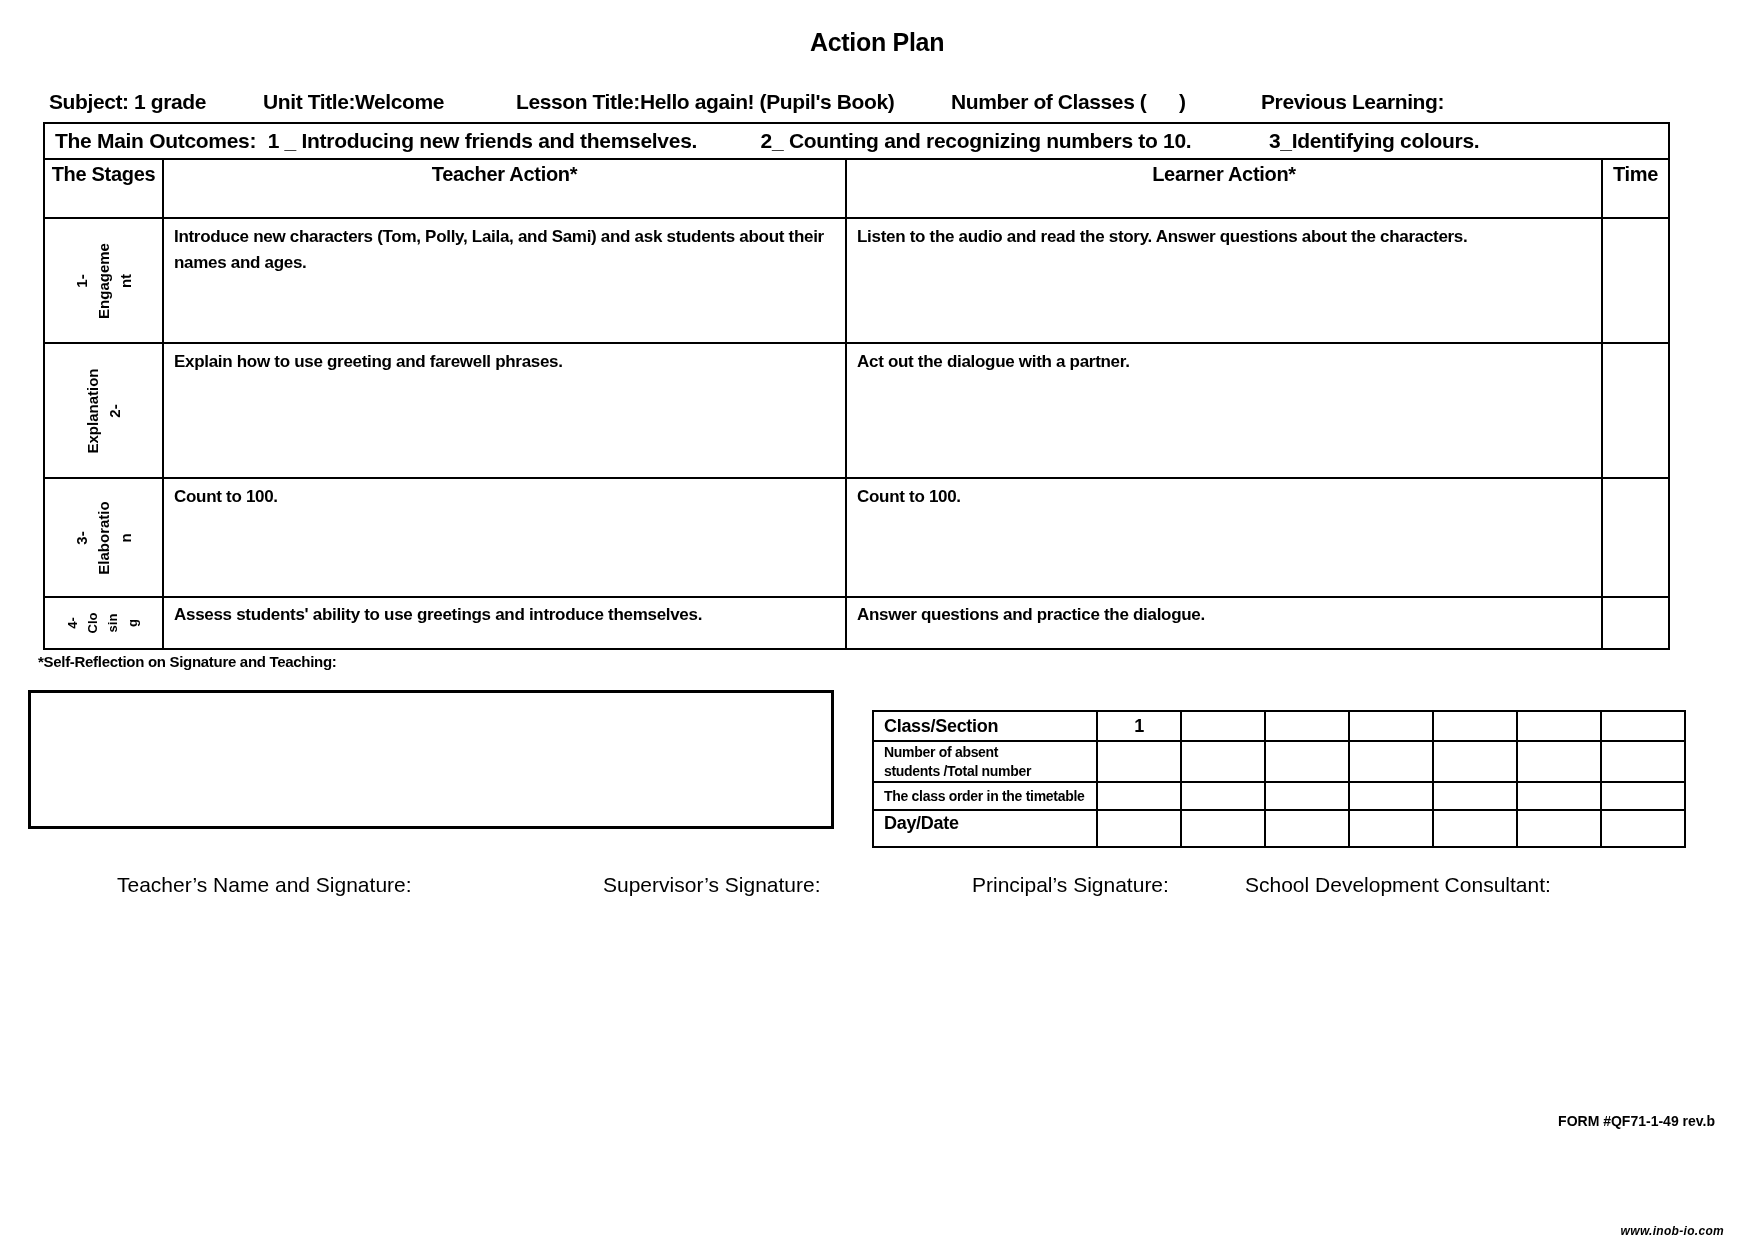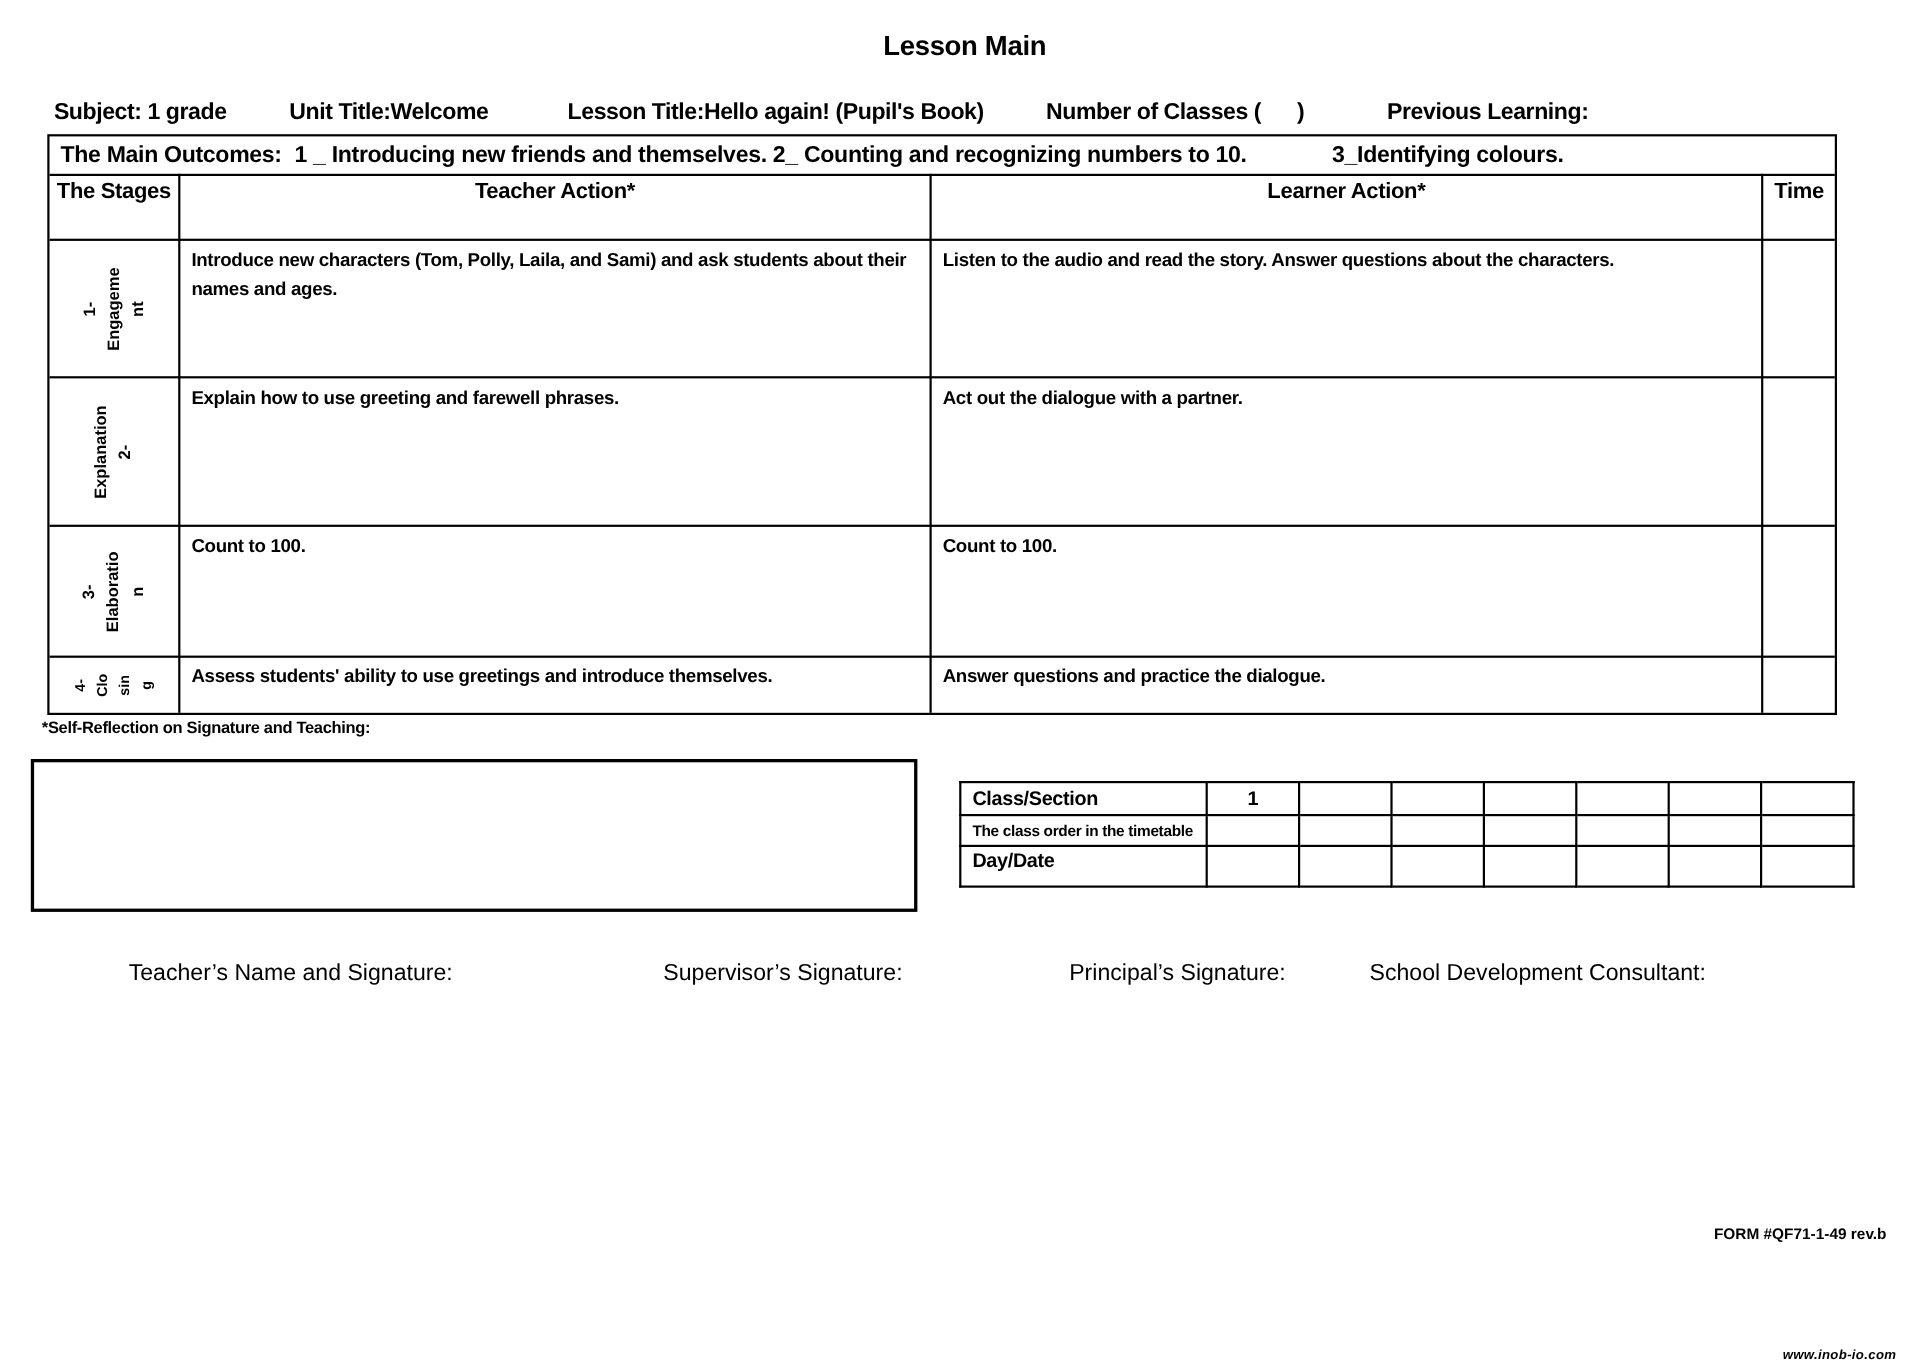--- a/index.html
+++ b/index.html
@@ -30,34 +30,34 @@
   .r-big { font-size: 18px; }
   .r-small { font-size: 14px; line-height: 19px; }
 
   .sig { top: 873px; font-size: 21px; white-space: nowrap; }
   #form-code { right: 39px; top: 1113px; font-size: 14px; font-weight: bold; }
   #watermark { right: 30px; top: 1224px; font-size: 12px; font-weight: bold; font-style: italic; letter-spacing: 0.3px; }
 </style>
 </head>
 <body>
 
-<div id="title" class="abs">Lesson Main</div>
+<div id="title" class="abs">Action Plan</div>
 
 <div class="abs meta" style="left:49px">Subject: 1 grade</div>
 <div class="abs meta" style="left:263px">Unit Title:Welcome</div>
 <div class="abs meta" style="left:516px">Lesson Title:Hello again! (Pupil's Book)</div>
 <div class="abs meta" style="left:951px; white-space:pre">Number of Classes (      )</div>
 <div class="abs meta" style="left:1261px">Previous Learning:</div>
 
 <div id="main" class="abs">
 
   <div class="cell" style="left:10px; top:2px; width:1600px; height:32px; font-size:21px; line-height:30px; white-space:nowrap;">
     <span>The Main Outcomes:</span>
     <span style="margin-left:6px">1 _ Introducing new friends and themselves.</span>
-    <span style="">2_ Counting and recognizing numbers to 10.</span>
+    <span style="margin-left:58px">2_ Counting and recognizing numbers to 10.</span>
     <span style="margin-left:72px">3_Identifying colours.</span>
   </div>
 
   <div class="hline" style="top:34px"></div>
   <div class="hline" style="top:93px"></div>
   <div class="hline" style="top:218px"></div>
   <div class="hline" style="top:353px"></div>
   <div class="hline" style="top:472px"></div>
 
   <div class="vline" style="left:117px; top:34px; bottom:0"></div>
@@ -114,20 +114,30 @@
       <tr style="height:30px">
     <td class="lbl r-big">Class/Section</td>
     <td class="v">1</td>
     <td class="v"></td>
     <td class="v"></td>
     <td class="v"></td>
     <td class="v"></td>
     <td class="v"></td>
     <td class="v"></td>
   </tr>
+  <tr style="height:41px">
+    <td class="lbl r-small" style="padding-right:40px">Number of absent students /Total number</td>
+    <td class="v"></td>
+    <td class="v"></td>
+    <td class="v"></td>
+    <td class="v"></td>
+    <td class="v"></td>
+    <td class="v"></td>
+    <td class="v"></td>
+  </tr>
   <tr style="height:28px">
     <td class="lbl r-small">The class order in the timetable</td>
     <td class="v"></td>
     <td class="v"></td>
     <td class="v"></td>
     <td class="v"></td>
     <td class="v"></td>
     <td class="v"></td>
     <td class="v"></td>
   </tr>

